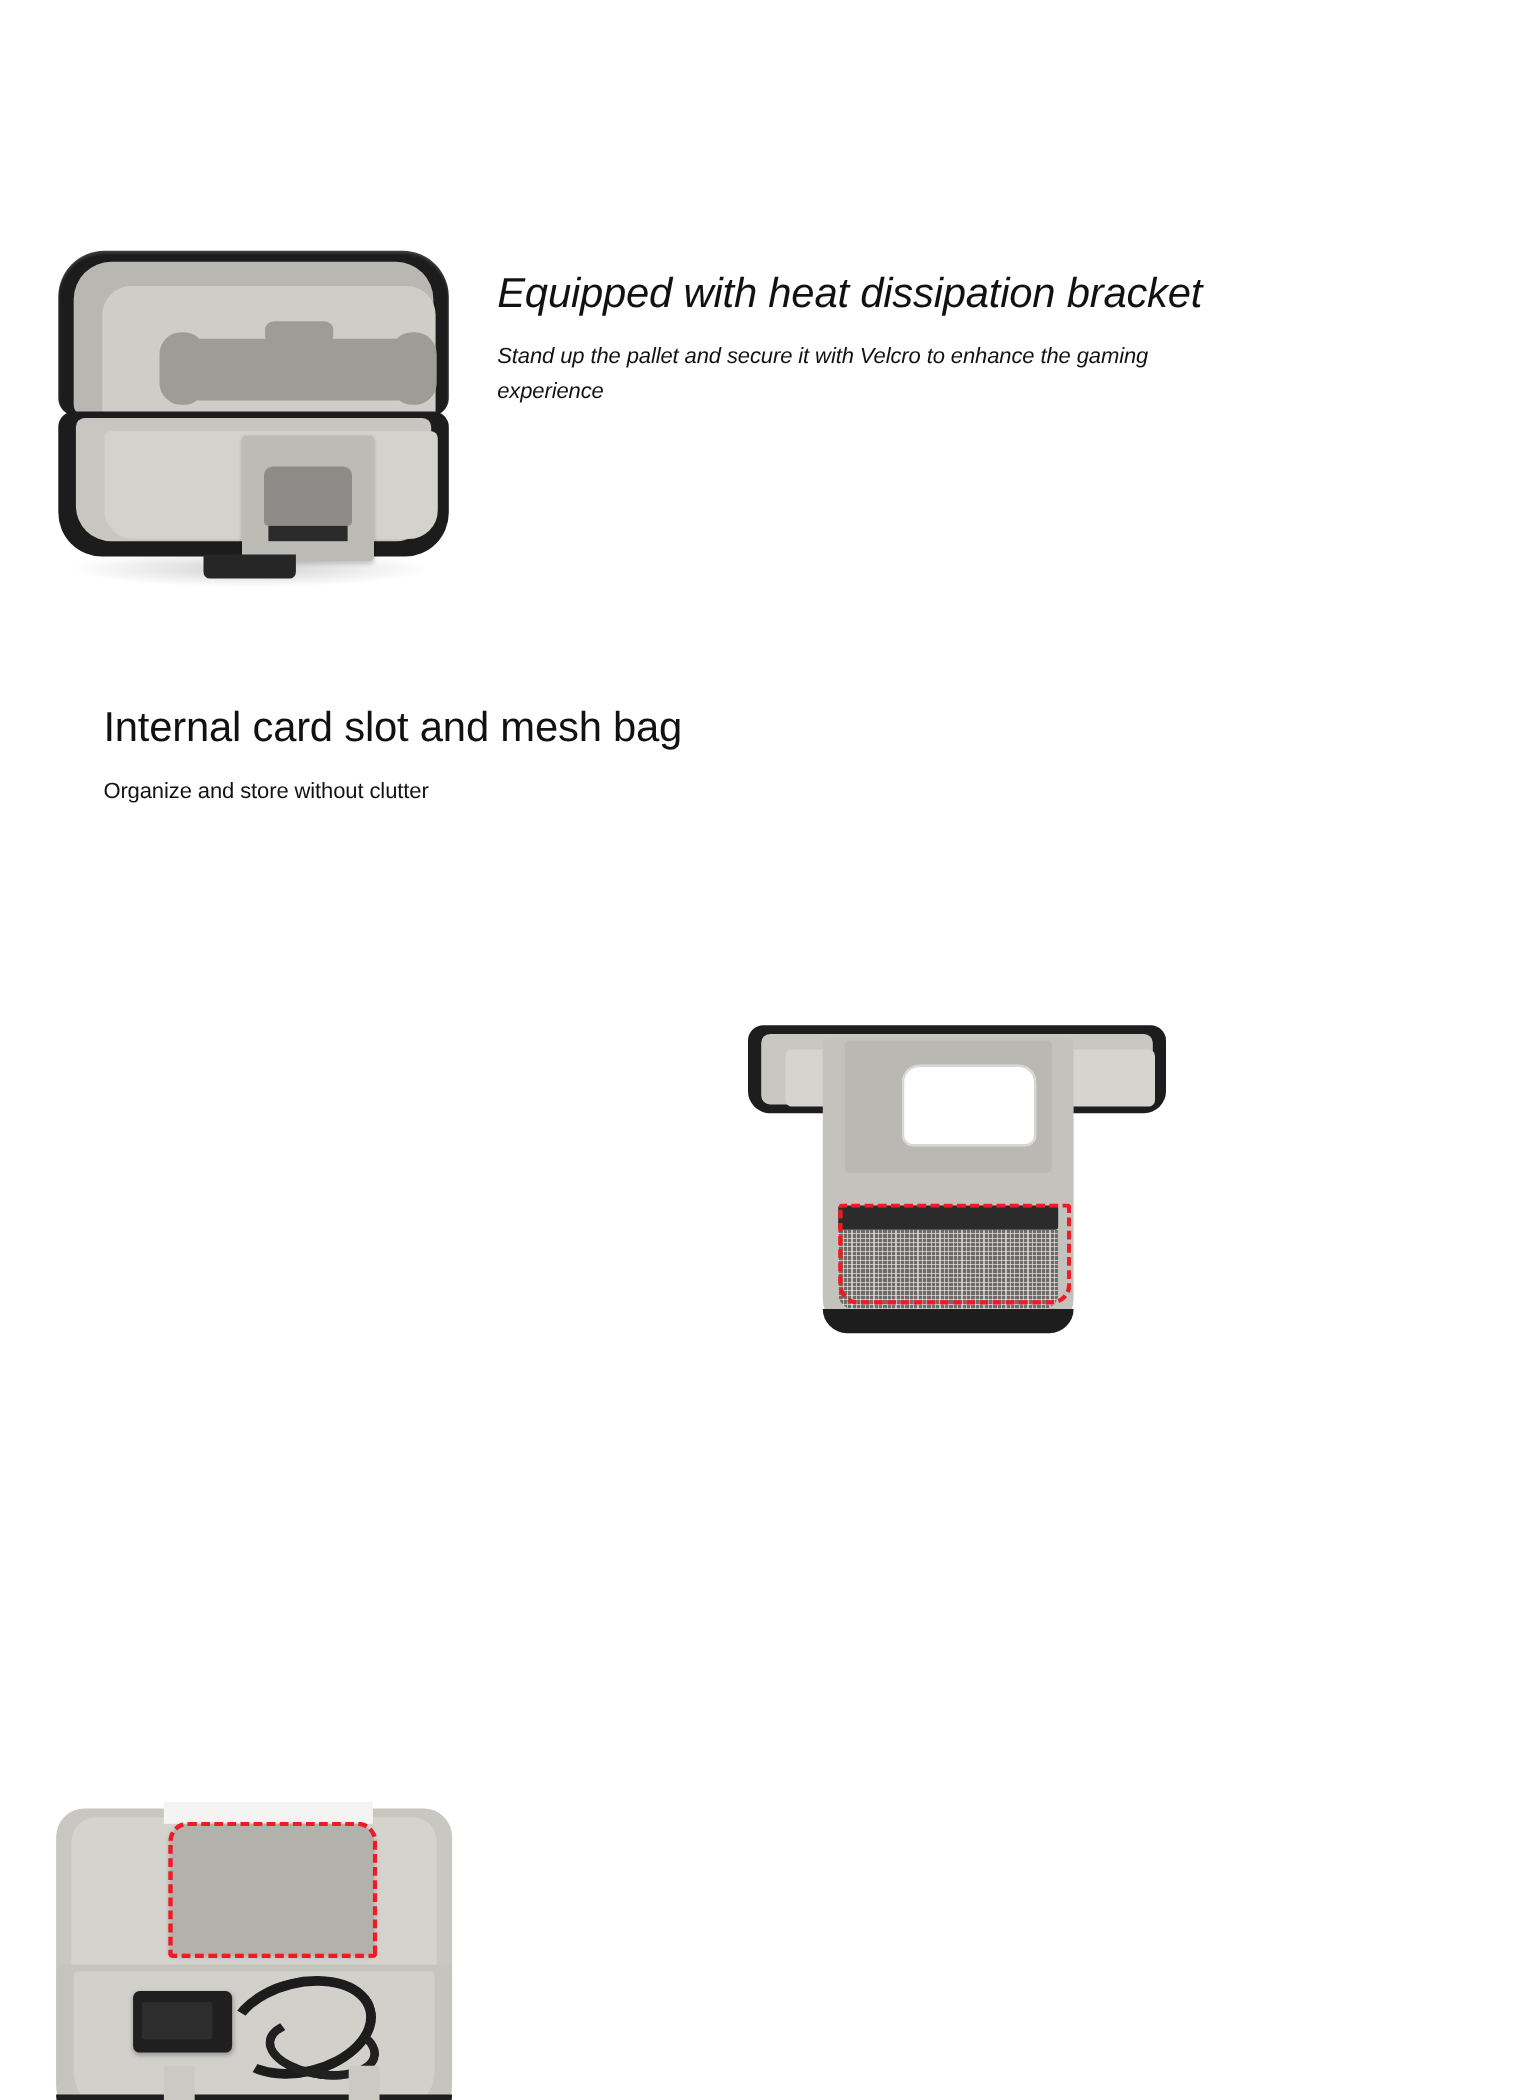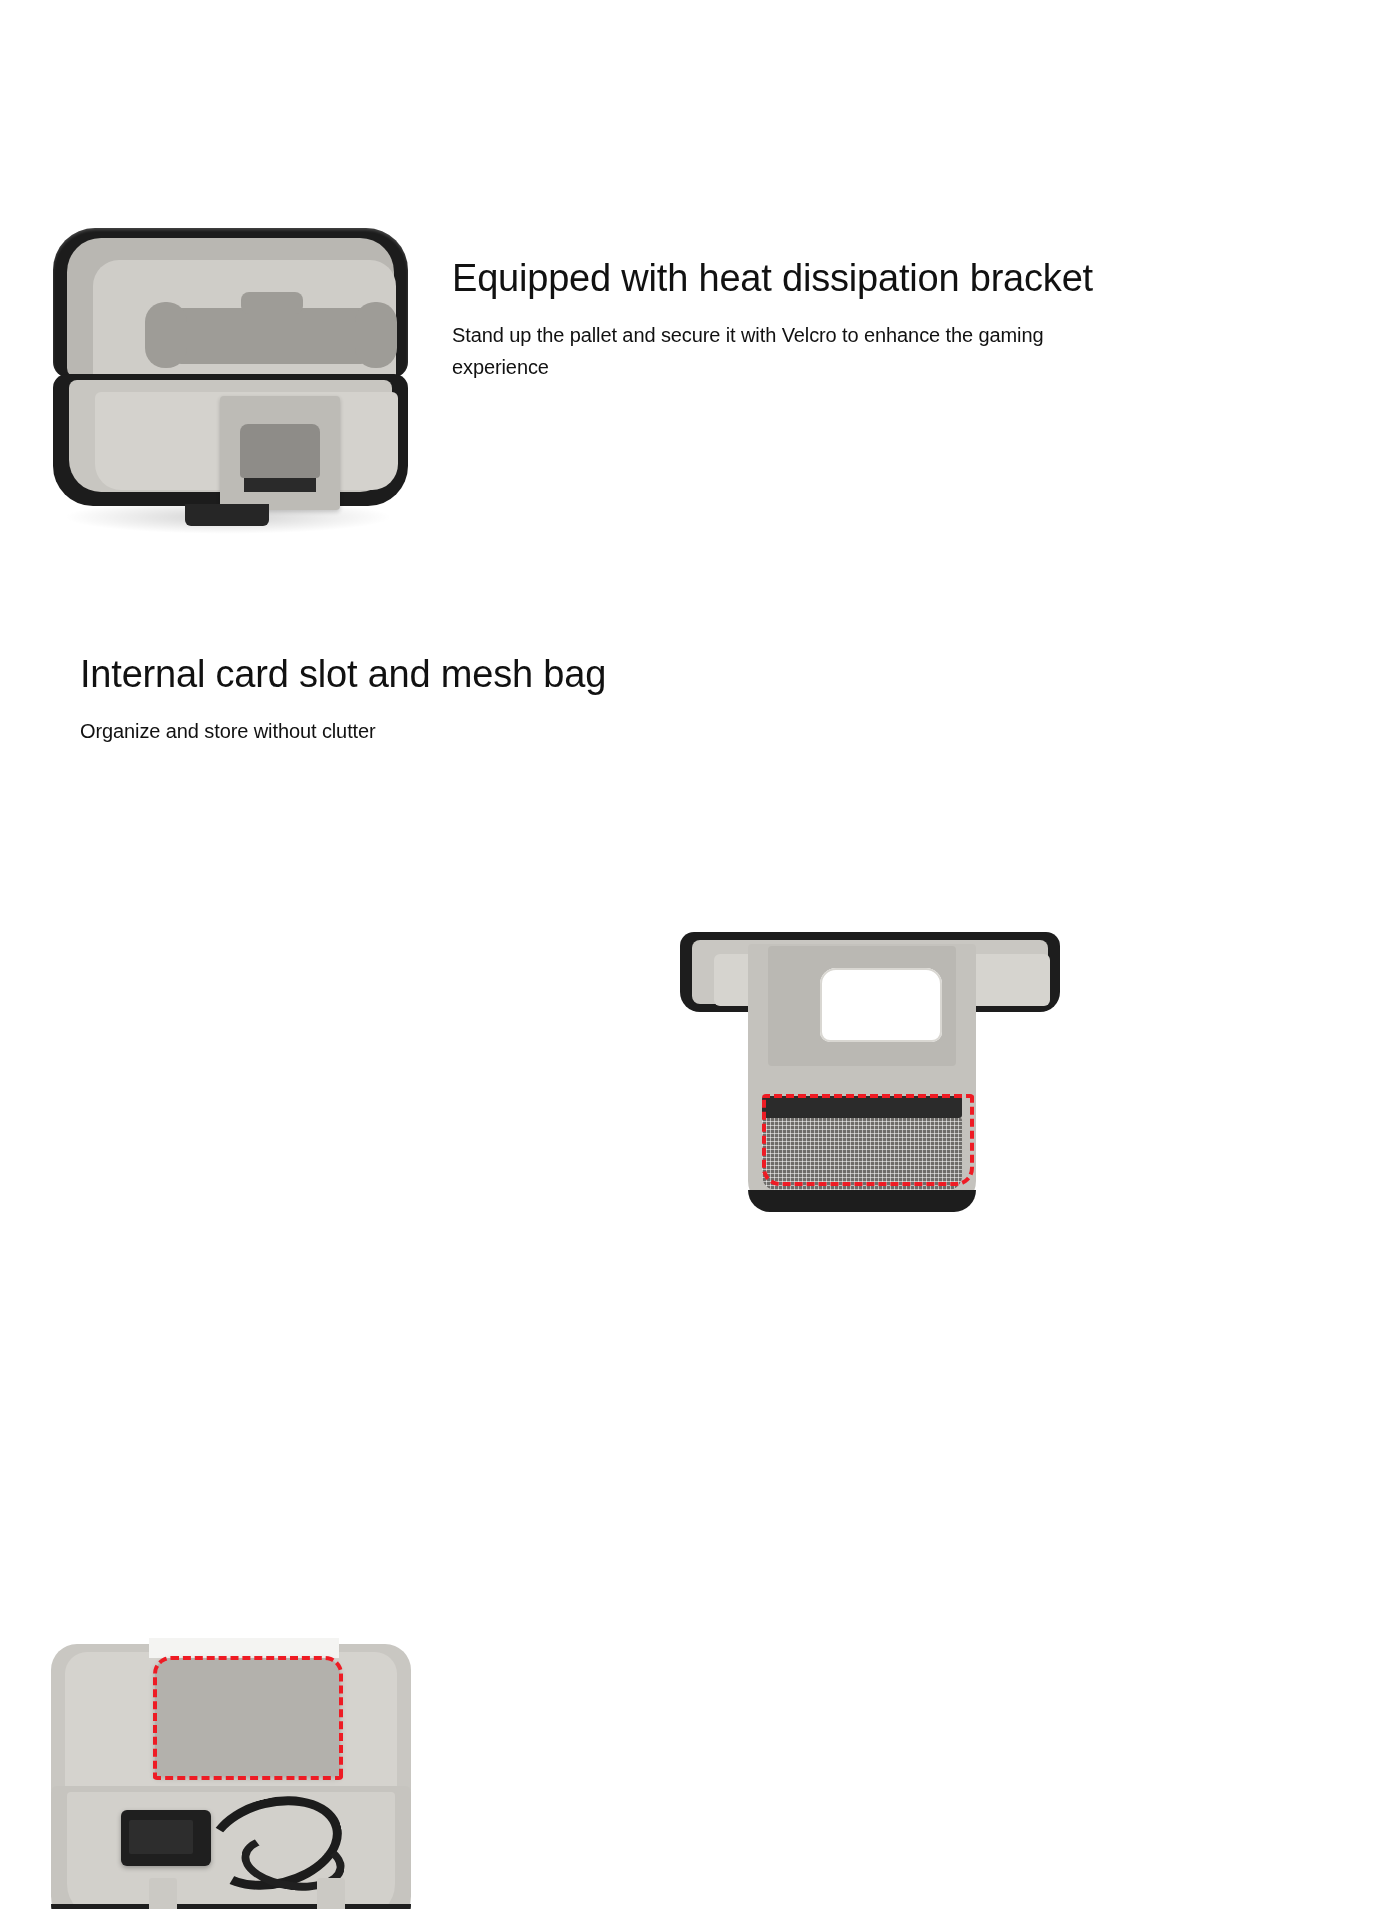--- a/index.html
+++ b/index.html
@@ -437,22 +437,22 @@
     position: absolute;
     left: 272px;
     top: 240px;
     width: 28px;
     height: 78px;
     background: #cbc9c4;
     border-radius: 3px;
   }
 
   
-  .text1 { left: 452px; top: 254px; width: 690px; }
-  .text2 { left: 80px;  top: 638px; width: 560px; margin-top: 12px; }
+  .text1 { left: 452px; top: 243px; width: 690px; font-style: italic; }
+  .text2 { left: 94px;  top: 638px; width: 560px; }
   .text3 { left: 448px; top: 1008px; width: 600px; }
 </style>
 </head>
 <body>
 
 <div class="page">
 
   <div class="photo photo1">
     <div class="p1-shadow"></div>
     <div class="p1-lid">

